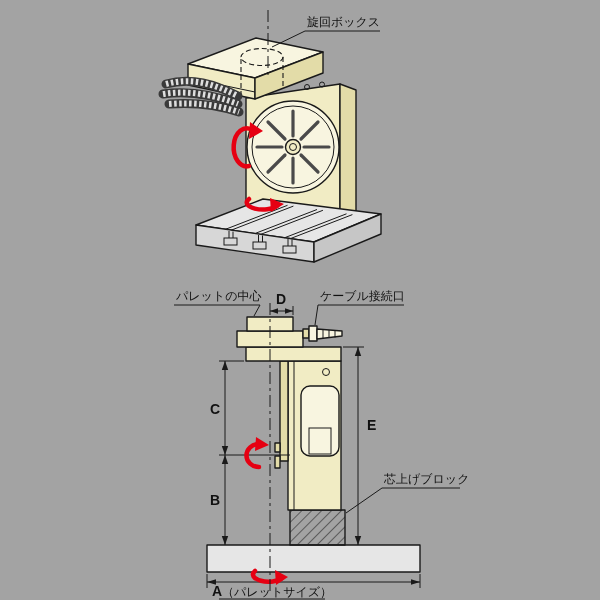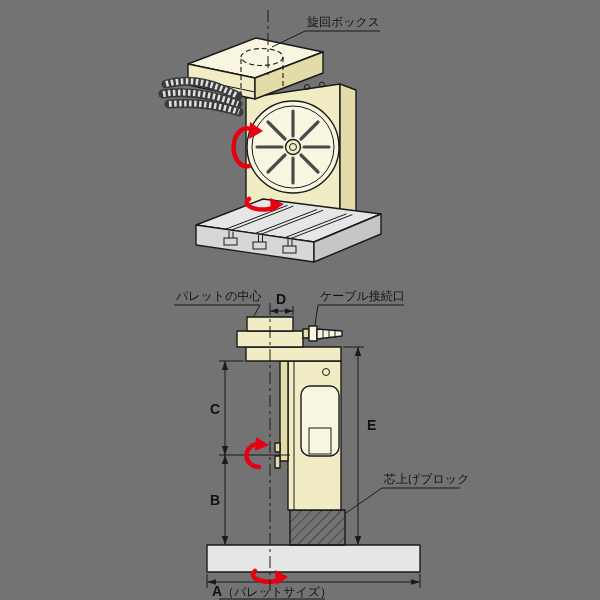--- a/index.html
+++ b/index.html
@@ -1,16 +1,16 @@
 <!DOCTYPE html>
 <html style="--line-black: #1a1a1a; --body-cream: #f1ecc4; --body-cream-light: #f8f5e0; --body-cream-shade: #e3dca8; --base-gray: #e6e6e6; --base-gray-shade: #d7d7d7; --base-gray-dark: #c6c6c6; --arrow-red: #e60012;"><head>
 <meta charset="utf-8">
 <style>
   html,body{margin:0;padding:0;background:#ffffff;}
-  .canvas{position:relative;width:600px;height:600px;background:#737373;overflow:hidden;text-align:right;}
+  .canvas{position:relative;width:600px;height:600px;background:#a3a3a3;overflow:hidden;text-align:right;}
   svg{display:block;}
   .st{stroke:var(--line-black,#1a1a1a);stroke-width:1.4;stroke-linejoin:round;}
   .nf{fill:none;}
   .f-cream{fill:var(--body-cream,#f1ecc4);}
   .f-cream-l{fill:var(--body-cream-light,#f8f5e0);}
   .f-cream-s{fill:var(--body-cream-shade,#e3dca8);}
   .f-gray{fill:var(--base-gray,#e6e6e6);}
   .f-gray-s{fill:var(--base-gray-shade,#d7d7d7);}
   .f-gray-d{fill:var(--base-gray-dark,#c6c6c6);}
   .thin{stroke:var(--line-black,#1a1a1a);stroke-width:1;fill:none;}

